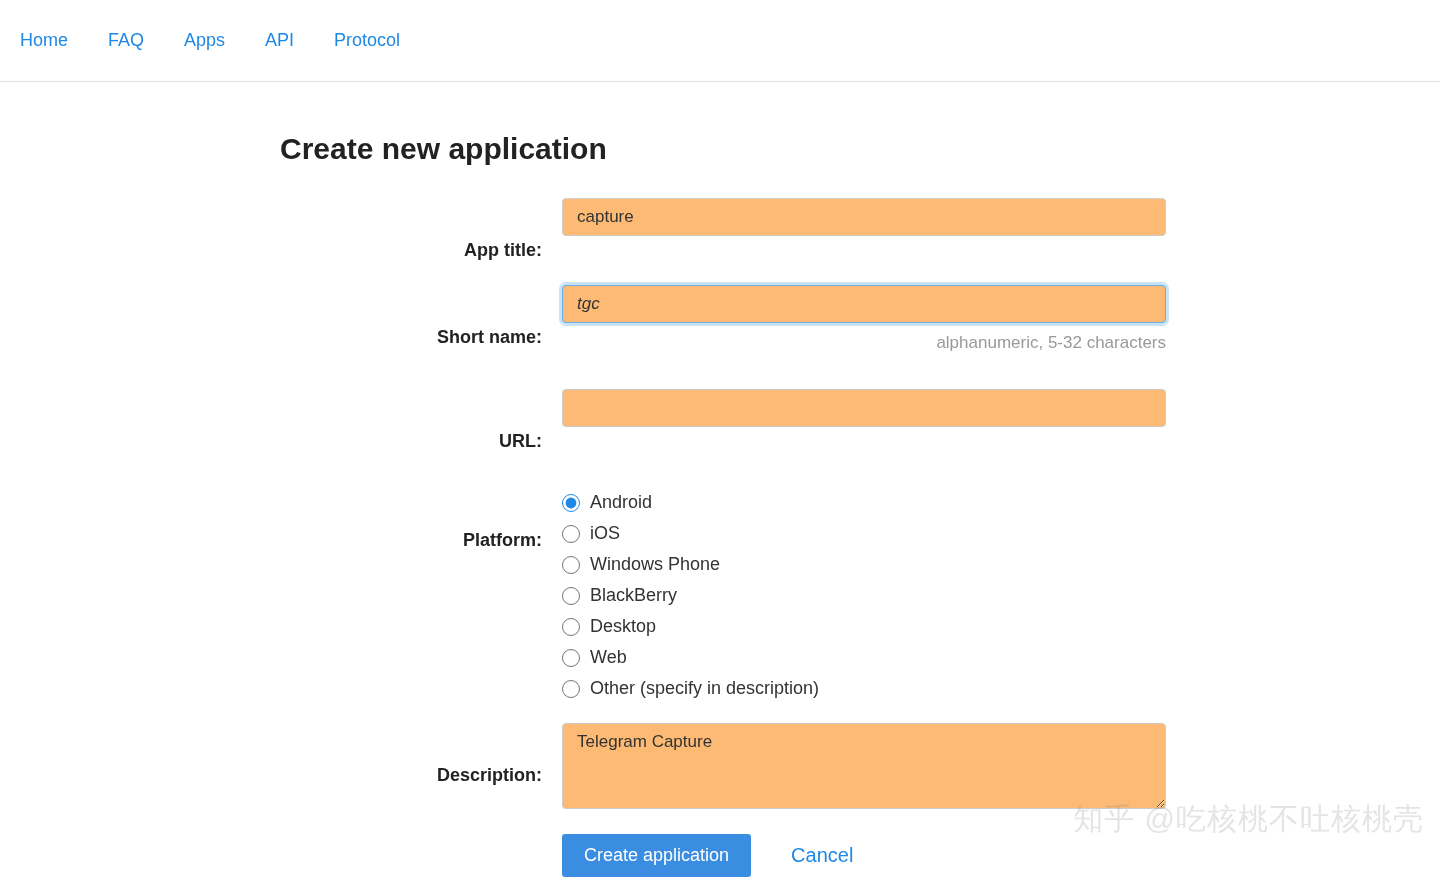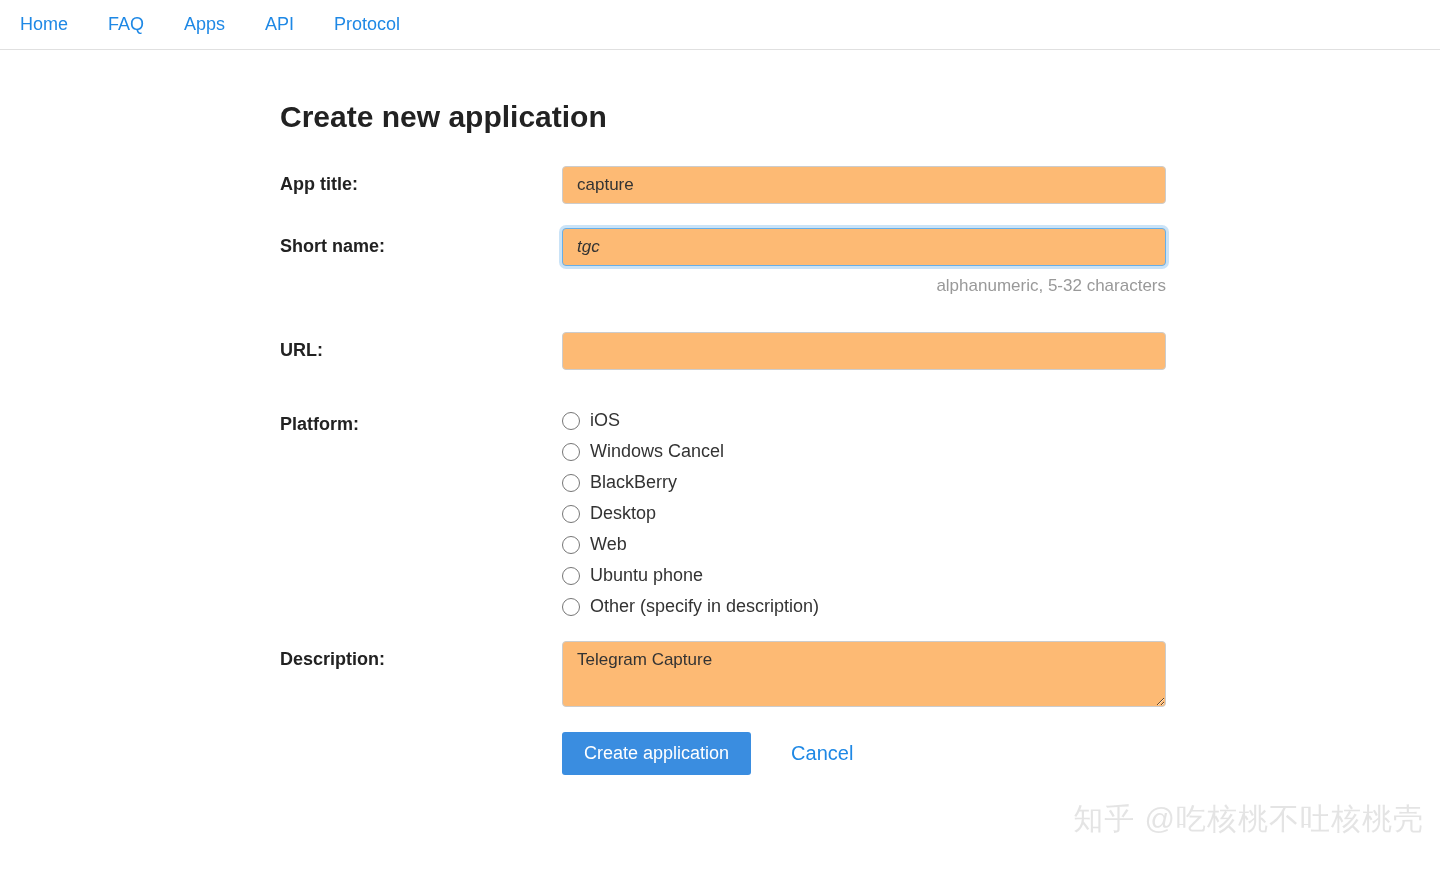--- a/index.html
+++ b/index.html
@@ -5,21 +5,21 @@
     * { box-sizing: border-box; margin: 0; padding: 0; }
     body {
       font-family: -apple-system, BlinkMacSystemFont, "Segoe UI", Helvetica, Arial, sans-serif;
       font-size: 17px;
       color: #333;
       background: #fff;
     }
     .top-nav {
       display: flex;
       gap: 40px;
-      padding: 14px 20px;
+      padding: 30px 20px;
       border-bottom: 1px solid #e0e0e0;
     }
     .top-nav a {
       color: #1e88e5;
       text-decoration: none;
       font-size: 18px;
     }
     .container {
       max-width: 940px;
       margin: 50px auto 40px 280px;
@@ -30,26 +30,27 @@
       color: #222;
       margin-bottom: 32px;
     }
     .form-row {
       display: flex;
       align-items: flex-start;
       margin-bottom: 24px;
     }
     .form-label {
       width: 282px;
-      text-align: left;
+      text-align: right;
       padding-right: 20px;
       font-weight: 700;
       font-size: 18px;
       color: #222;
       padding-top: 8px;
+      margin-top: 34px;
     }
     .form-control-wrap {
       flex: 1;
       max-width: 604px;
     }
     input[type="text"], textarea {
       width: 100%;
       padding: 8px 14px;
       font-size: 17px;
       border: 1px solid #ccc;
@@ -83,21 +84,21 @@
       font-size: 18px;
       color: #333;
     }
     .radio-item input[type="radio"] {
       width: 18px;
       height: 18px;
       accent-color: #1e88e5;
       cursor: pointer;
     }
     textarea {
-      height: 66px;
+      height: 86px;
       resize: both;
     }
     .button-row {
       display: flex;
       align-items: center;
       gap: 40px;
       margin-top: 20px;
     }
     .btn-primary {
       background: #3a8de0;
@@ -160,42 +161,42 @@
     <div class="form-control-wrap">
       <input type="text" value="" style="">
     </div>
   </div>
 
   <div class="form-row" style="margin-top:36px;">
     <div class="form-label">Platform:</div>
     <div class="form-control-wrap">
       <div class="radio-group">
         <label class="radio-item">
+          <input type="radio" name="platform" checked="" style="">
+          <span>Android</span>
+        </label>
+        <label class="radio-item">
           <input type="radio" name="platform" style="">
           <span>iOS</span>
         </label>
         <label class="radio-item">
           <input type="radio" name="platform" style="">
-          <span>Windows Cancel</span>
+          <span>Windows Phone</span>
         </label>
         <label class="radio-item">
           <input type="radio" name="platform" style="">
           <span>BlackBerry</span>
         </label>
         <label class="radio-item">
           <input type="radio" name="platform" style="">
           <span>Desktop</span>
         </label>
         <label class="radio-item">
           <input type="radio" name="platform" style="">
           <span>Web</span>
-        </label>
-        <label class="radio-item">
-          <input type="radio" name="platform" style="">
-          <span>Ubuntu phone</span>
         </label>
         <label class="radio-item">
           <input type="radio" name="platform" style="">
           <span>Other (specify in description)</span>
         </label>
       </div>
     </div>
   </div>
 
   <div class="form-row">

